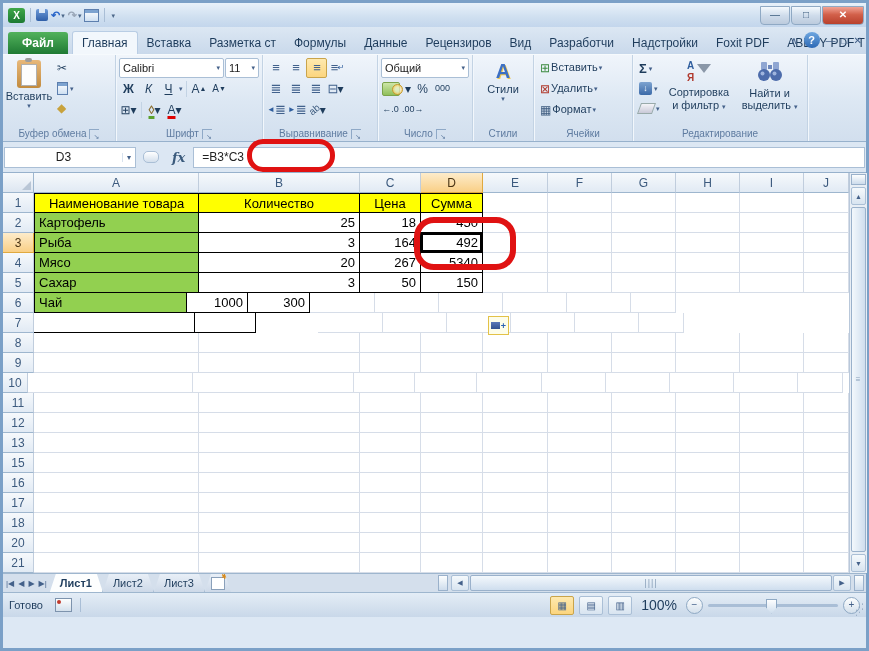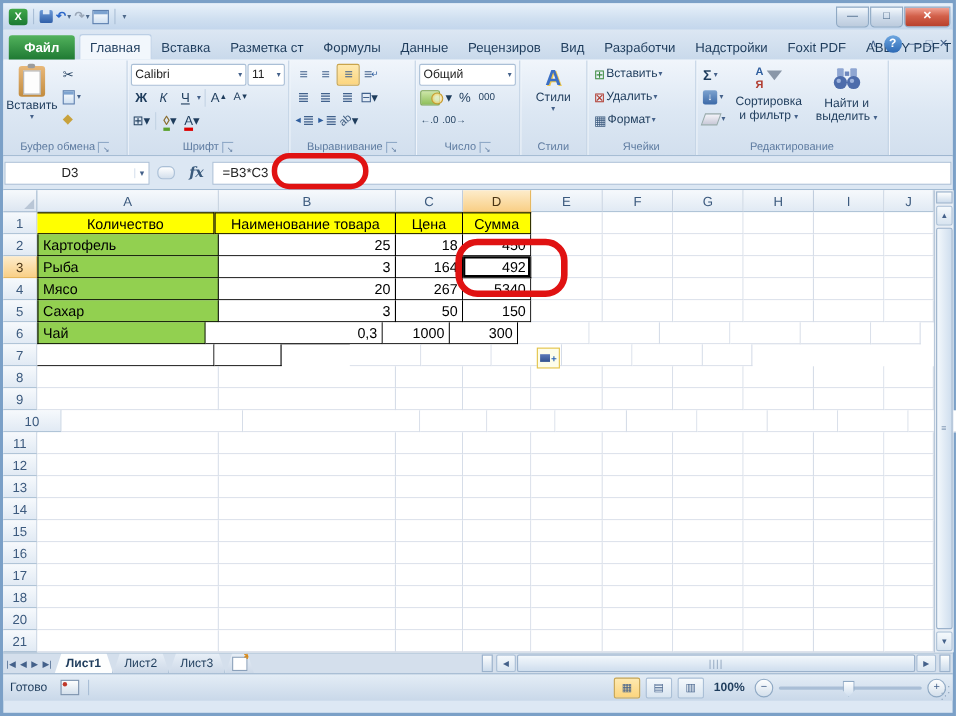--- a/index.html
+++ b/index.html
@@ -114,21 +114,21 @@
   .hthumb{flex:1;background:linear-gradient(#f3f8fc,#cfdeee);border:1px solid #9ab1cb;border-radius:2px;display:flex;align-items:center;justify-content:center;}
   .hgrip{color:#8aa0ba;font-size:9px;letter-spacing:1px;}
   
   .statusbar{height:24px;background:linear-gradient(#e4edf6,#c9d8e9);border-top:1px solid #9eb6ce;display:flex;align-items:center;font-size:11px;color:#1e3c5c;flex:none;padding:0 6px;position:relative;}
   .macroico{width:15px;height:12px;border:1px solid #7d93ad;background:linear-gradient(#fdfefe,#d4e0ec);margin-left:12px;position:relative;}
   .macroico:after{content:"";position:absolute;left:1px;top:1px;width:4px;height:4px;border-radius:50%;background:#c0392b;}
   .ssep{width:1px;height:14px;background:#a9bed6;margin:0 8px;}
   .statusright{margin-left:auto;display:flex;align-items:center;gap:5px;}
   .viewbtn{width:22px;height:17px;border:1px solid #aabfd6;border-radius:2px;background:linear-gradient(#f5f9fc,#d8e4f0);display:flex;align-items:center;justify-content:center;font-size:10px;color:#44618a;}
   .viewbtn.on{background:linear-gradient(#fee9af,#fcd57e);border-color:#c9a44b;}
-  .zoomlbl{font-size:11px;color:#1e3c5c;margin:0 4px;font-weight:bold;}
+  .zoomlbl{font-size:14px;color:#1e3c5c;margin:0 4px;}
   .zbtn{width:15px;height:15px;border-radius:50%;border:1px solid #8fa9c4;background:linear-gradient(#fdfefe,#d4e0ec);display:flex;align-items:center;justify-content:center;font-size:10px;color:#44618a;line-height:1;}
   .ztrack{width:130px;height:3px;background:#a9bed6;border-radius:2px;position:relative;}
   .zhandle{position:absolute;left:58px;top:-5px;width:9px;height:13px;background:linear-gradient(#fdfefe,#cfdeee);border:1px solid #8fa9c4;clip-path:polygon(0 0,100% 0,100% 60%,50% 100%,0 60%);}
   .rgrip{position:absolute;right:2px;bottom:2px;color:#8aa0ba;font-size:9px;line-height:5px;}
   
   .redoval{position:absolute;border:5px solid #e01212;border-radius:16px;pointer-events:none;z-index:50;}
 </style>
 </head>
 <body>
 
@@ -448,22 +448,22 @@
           <div class="colhead hl" style="width: 62px;">D</div>
           <div class="colhead" style="width: 65px;">E</div>
           <div class="colhead" style="width: 64px;">F</div>
           <div class="colhead" style="width: 64px;">G</div>
           <div class="colhead" style="width: 64px;">H</div>
           <div class="colhead" style="width: 64px;">I</div>
           <div class="colhead" style="width: 45px;">J</div>
         </div>
         <div class="grow">
           <div class="rowhead" style="width: 31px;">1</div>
+          <div class="cell yellow lft" style="width: 165px;">Наименование товара</div>
           <div class="cell yellow" style="width: 161px;">Количество</div>
-          <div class="cell yellow lft" style="width: 165px;">Наименование товара</div>
           <div class="cell yellow" style="width: 61px;">Цена</div>
           <div class="cell yellow" style="width: 62px;">Сумма</div>
           <div class="cell" style="width: 65px;"></div>
           <div class="cell" style="width: 64px;"></div>
           <div class="cell" style="width: 64px;"></div>
           <div class="cell" style="width: 64px;"></div>
           <div class="cell" style="width: 64px;"></div>
           <div class="cell" style="width: 45px;"></div>
         </div>
         <div class="grow">
@@ -514,21 +514,20 @@
           <div class="cell" style="width: 65px;"></div>
           <div class="cell" style="width: 64px;"></div>
           <div class="cell" style="width: 64px;"></div>
           <div class="cell" style="width: 64px;"></div>
           <div class="cell" style="width: 64px;"></div>
           <div class="cell" style="width: 45px;"></div>
         </div>
         <div class="grow">
           <div class="rowhead" style="width: 31px;">6</div>
           <div class="cell green lft" style="width: 153px;">Чай</div>
-          <div class="cell num" style="width: 161px;">0,3</div>
           <div class="cell num" style="width: 61px;">1000</div>
           <div class="cell num" style="width: 62px;">300</div>
           <div class="cell" style="width: 65px;"></div>
           <div class="cell" style="width: 64px;"></div>
           <div class="cell" style="width: 64px;"></div>
           <div class="cell" style="width: 64px;"></div>
           <div class="cell" style="width: 64px;"></div>
           <div class="cell" style="width: 45px;"></div>
         </div>
         <div class="grow">
@@ -563,21 +562,21 @@
           <div class="cell" style="width: 61px;"></div>
           <div class="cell" style="width: 62px;"></div>
           <div class="cell" style="width: 65px;"></div>
           <div class="cell" style="width: 64px;"></div>
           <div class="cell" style="width: 64px;"></div>
           <div class="cell" style="width: 64px;"></div>
           <div class="cell" style="width: 64px;"></div>
           <div class="cell" style="width: 45px;"></div>
         </div>
         <div class="grow">
-          <div class="rowhead" style="width: 53px;">10</div>
+          <div class="rowhead" style="width: 25px;">10</div>
           <div class="cell" style="width: 165px;"></div>
           <div class="cell" style="width: 161px;"></div>
           <div class="cell" style="width: 61px;"></div>
           <div class="cell" style="width: 62px;"></div>
           <div class="cell" style="width: 65px;"></div>
           <div class="cell" style="width: 64px;"></div>
           <div class="cell" style="width: 64px;"></div>
           <div class="cell" style="width: 64px;"></div>
           <div class="cell" style="width: 64px;"></div>
           <div class="cell" style="width: 45px;"></div>
@@ -603,33 +602,20 @@
           <div class="cell" style="width: 62px;"></div>
           <div class="cell" style="width: 65px;"></div>
           <div class="cell" style="width: 64px;"></div>
           <div class="cell" style="width: 64px;"></div>
           <div class="cell" style="width: 64px;"></div>
           <div class="cell" style="width: 64px;"></div>
           <div class="cell" style="width: 45px;"></div>
         </div>
         <div class="grow">
           <div class="rowhead" style="width: 31px;">13</div>
-          <div class="cell" style="width: 165px;"></div>
-          <div class="cell" style="width: 161px;"></div>
-          <div class="cell" style="width: 61px;"></div>
-          <div class="cell" style="width: 62px;"></div>
-          <div class="cell" style="width: 65px;"></div>
-          <div class="cell" style="width: 64px;"></div>
-          <div class="cell" style="width: 64px;"></div>
-          <div class="cell" style="width: 64px;"></div>
-          <div class="cell" style="width: 64px;"></div>
-          <div class="cell" style="width: 45px;"></div>
-        </div>
-        <div class="grow">
-          <div class="rowhead" style="width: 31px;">14</div>
           <div class="cell" style="width: 165px;"></div>
           <div class="cell" style="width: 161px;"></div>
           <div class="cell" style="width: 61px;"></div>
           <div class="cell" style="width: 62px;"></div>
           <div class="cell" style="width: 65px;"></div>
           <div class="cell" style="width: 64px;"></div>
           <div class="cell" style="width: 64px;"></div>
           <div class="cell" style="width: 64px;"></div>
           <div class="cell" style="width: 64px;"></div>
           <div class="cell" style="width: 45px;"></div>

